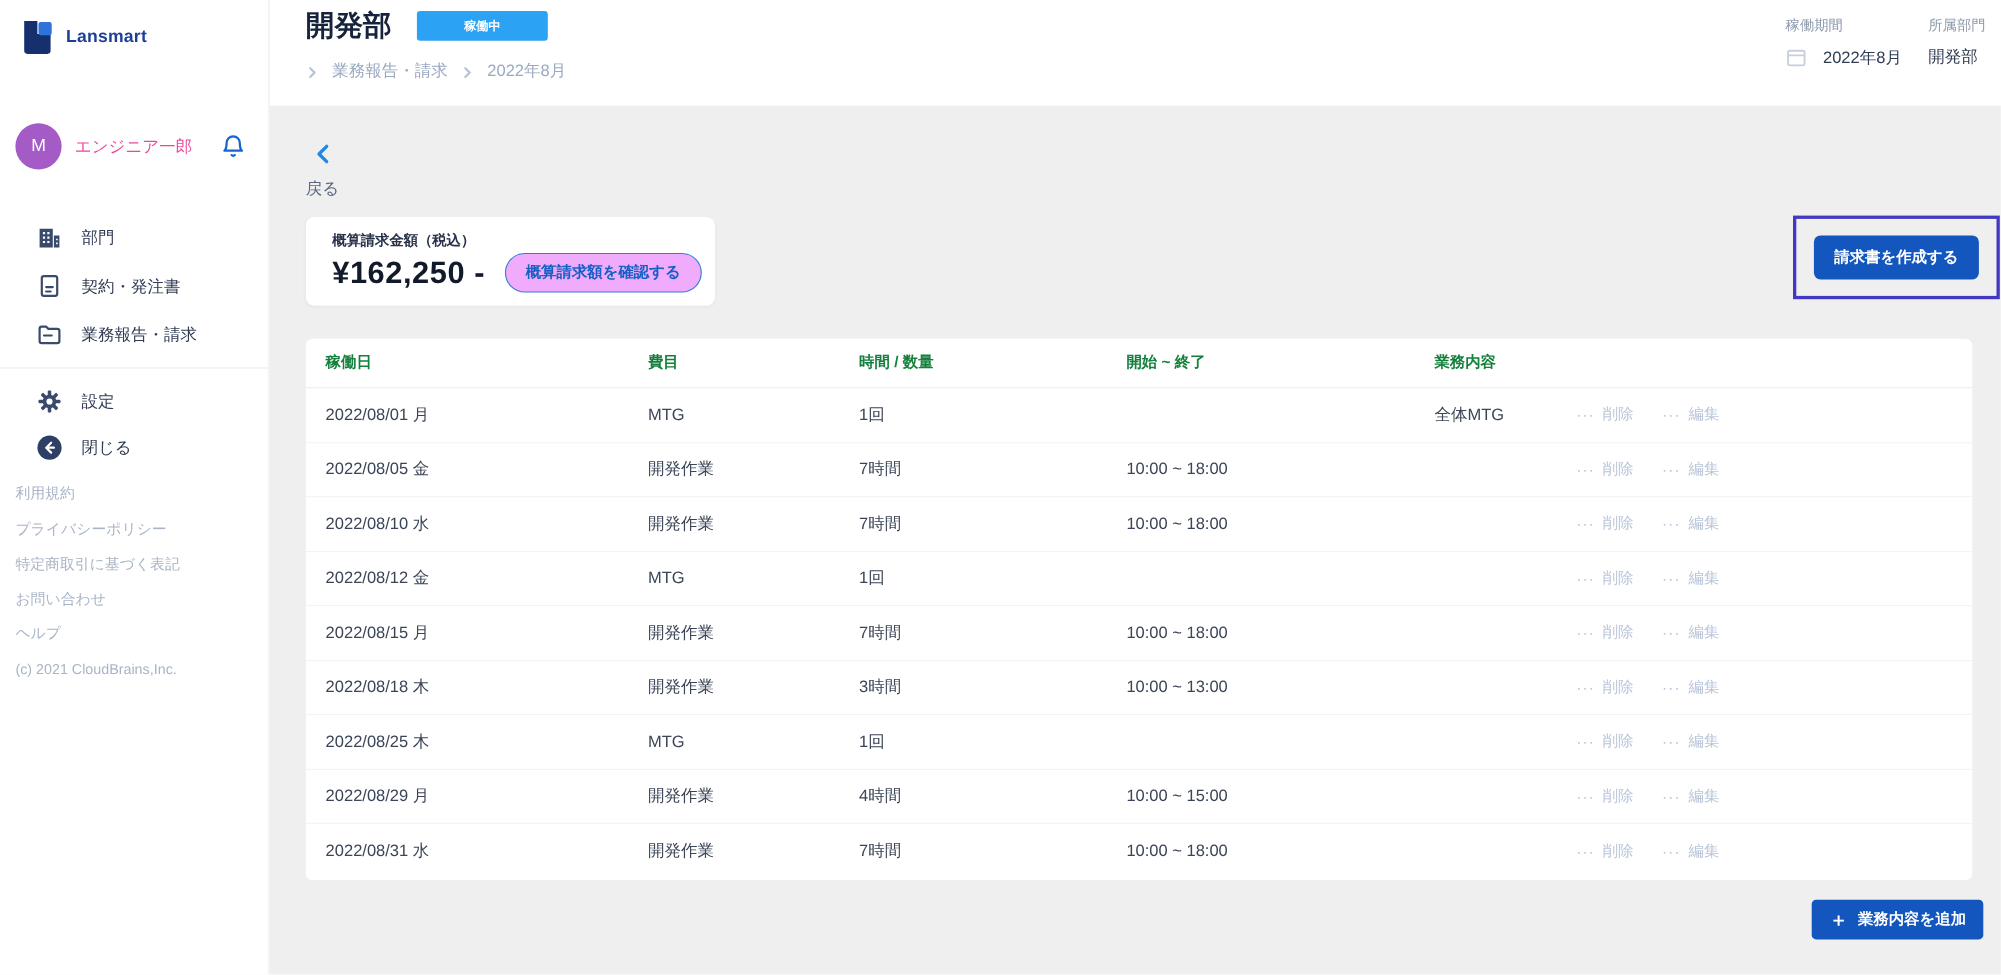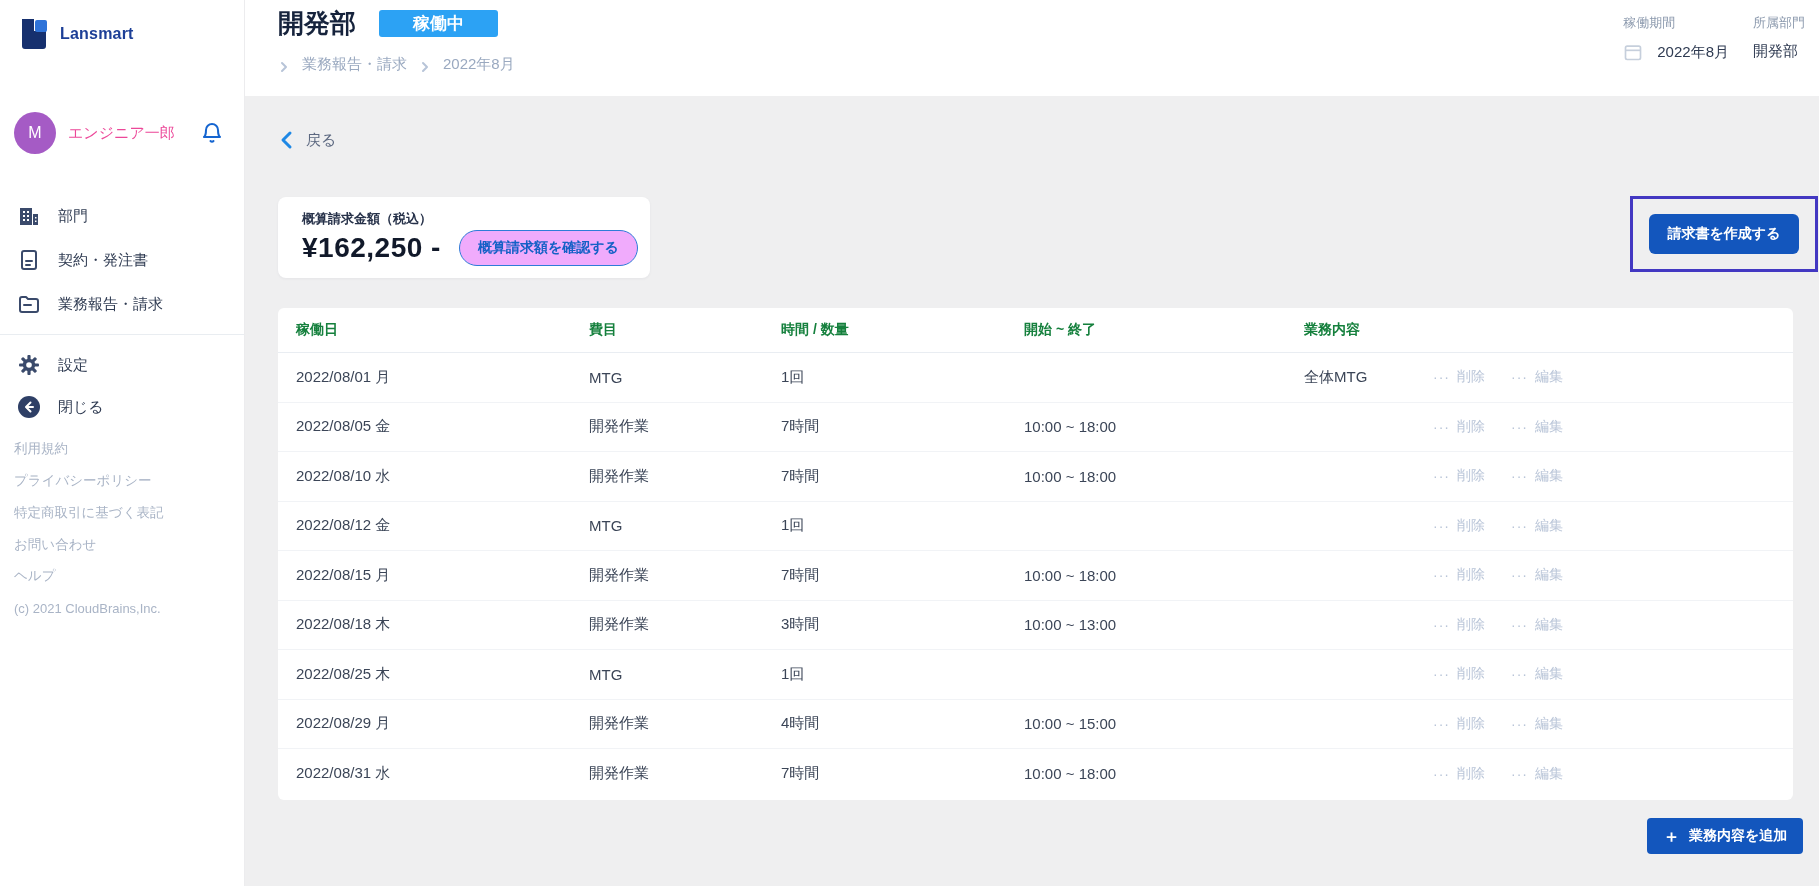--- a/index.html
+++ b/index.html
@@ -9,46 +9,46 @@
 
   
   .sidebar { position:absolute; left:0; top:0; width:245px; height:886px; background:#ffffff; border-right:1px solid #ececee; z-index:5; }
   .logo { position:absolute; left:16px; top:16px; display:flex; align-items:center; gap:8px; }
   .logo-mark { width:36px; height:36px; position:relative; }
   .logo-text { font-size:16px; font-weight:bold; color:#1d3f97; letter-spacing:.2px; }
   .user-row { position:absolute; left:14px; top:112px; width:216px; display:flex; align-items:center; }
   .avatar { width:42px; height:42px; border-radius:50%; background:#a55bc5; color:#fff; display:flex; align-items:center; justify-content:center; font-size:16px; }
   .user-name { margin-left:12px; font-size:15px; color:#ec4899; flex:1; }
   .bell { width:24px; height:24px; margin-right:6px; }
-  .nav-item { position:absolute; left:0; width:245px; height:38px; display:flex; align-items:center; padding-left:17px; cursor:pointer; }
+  .nav-item { position:absolute; left:0; width:245px; height:38px; display:flex; align-items:center; padding-left:33px; cursor:pointer; }
   .nav-item .nav-icon { width:24px; height:24px; margin-right:17px; flex:none; }
   .nav-item .nav-label { font-size:15px; color:#2f3b52; }
   .side-divider { position:absolute; left:0; top:334px; width:244px; height:1px; background:#e9edf1; }
   .foot-link { position:absolute; left:14px; font-size:13.5px; color:#a9b4c6; cursor:pointer; }
   .copyright { position:absolute; left:14px; top:601px; font-size:13px; color:#a9b4c6; }
 
   
   .topbar { position:absolute; left:245px; top:0; width:1574px; height:78px; background:#ffffff; }
   .title-row { position:absolute; left:33px; top:6px; display:flex; align-items:center; gap:23px; }
   .page-title { font-size:26px; font-weight:bold; color:#16233c; }
-  .status-badge { width:119px; height:27px; background:#2ca2f4; border-radius:3px; color:#fff; font-size:17px; font-weight:bold; display:flex; align-items:center; justify-content:center; }
+  .status-badge { width:119px; height:27px; background:#2ca2f4; border-radius:3px; color:#fff; font-size:11px; font-weight:bold; display:flex; align-items:center; justify-content:center; }
   .breadcrumb { position:absolute; left:33px; top:55px; display:flex; align-items:center; gap:12px; font-size:15px; color:#9aa9c0; }
   .crumb { cursor:pointer; }
   .chev { width:12px; height:12px; }
   .tb-meta { position:absolute; top:14px; }
   .tb-meta .meta-label { font-size:13px; color:#8b99ad; }
   .meta-period { right:90px; text-align:left; }
   .meta-dept { right:14px; }
   .meta-value-row { margin-top:10px; display:flex; align-items:center; gap:14px; }
   .meta-value { font-size:15px; color:#2f3b52; }
   .cal-icon { width:20px; height:20px; }
 
   
   .content { position:absolute; left:245px; top:96px; width:1574px; height:790px; background:#efeff0; }
-  .back-link { position:absolute; left:33px; top:34px; display:flex; align-items:center; gap:12px; cursor:pointer; }
+  .back-link { position:absolute; left:33px; top:34px; display:flex; align-items:center; gap:12px; cursor:pointer;flex-direction:column; }
   .back-chev { width:16px; height:20px; }
   .back-label { font-size:15px; color:#5c6880; }
 
   .estimate-card { position:absolute; left:33px; top:101px; width:372px; height:81px; background:#fff; border-radius:8px; box-shadow:0 1px 3px rgba(30,40,70,.05); padding:13px 20px 0 24px; }
   .estimate-label { font-size:13px; font-weight:bold; color:#27324a; }
   .estimate-row { display:flex; align-items:center; margin-top:2px; gap:18px; }
   .estimate-amount { font-size:28px; font-weight:bold; color:#11192a; letter-spacing:.5px; white-space:nowrap; }
   .confirm-btn { height:36px; padding:0 18px; border:1.5px solid #2f7cd8; border-radius:18px; background:#f0abfc; color:#1460c6; font-size:14px; font-weight:bold; display:flex; align-items:center; cursor:pointer; white-space:nowrap; }
 
   .invoice-highlight { position:absolute; left:1385px; top:100px; width:188px; height:76px; border:3px solid #4338c2; display:flex; align-items:center; justify-content:center; }

